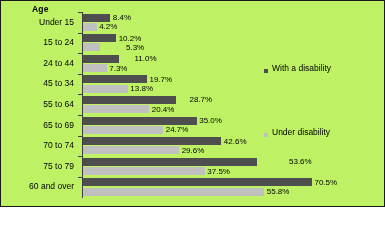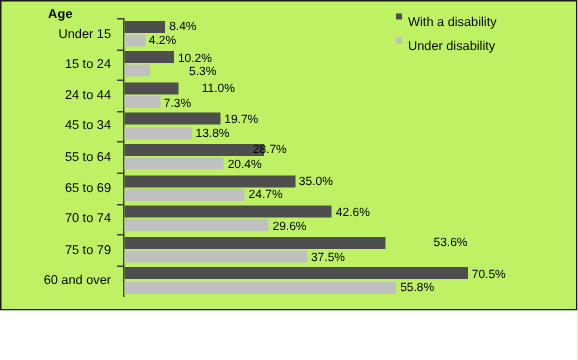--- a/index.html
+++ b/index.html
@@ -33,22 +33,23 @@
 
   
   #legend {
     position: absolute;
     left: 263px;
     top: 8px;
     width: 118px;
   }
   .legend-row {
     display: flex;
-    align-items: flex-start;
+    align-items: flex-end;
     height: 16px;
+    margin-top: 48px;
   }
   .legend-swatch {
     width: 4px;
     height: 4px;
     margin-right: 4px;
     flex: 0 0 auto;
   }
   .legend-label {
     font-size: 8.5px;
     color: #000000;
@@ -197,21 +198,21 @@
             <span class="bar-value" style="left: 44.8255px;">13.8%</span>
           </div>
         </div>
       </div>
       <div class="row" style="top: 82.4px;">
         <div class="tick"></div>
         <div class="cat-label">55 to 64</div>
         <div class="bars">
           <div class="bar-wrap">
             <div class="bar dark" style="width: 93.2241px; background: rgb(78, 78, 78);"></div>
-            <span class="bar-value" style="left: 83px; text-align: center;">28.7%</span>
+            <span class="bar-value" style="left: 104px; text-align: center;">28.7%</span>
           </div>
           <div class="bar-wrap">
             <div class="bar light" style="width: 66.2638px; background: rgb(192, 192, 192);"></div>
             <span class="bar-value" style="left: 66.2638px;">20.4%</span>
           </div>
         </div>
       </div>
       <div class="row" style="top: 103px;">
         <div class="tick"></div>
         <div class="cat-label">65 to 69</div>

